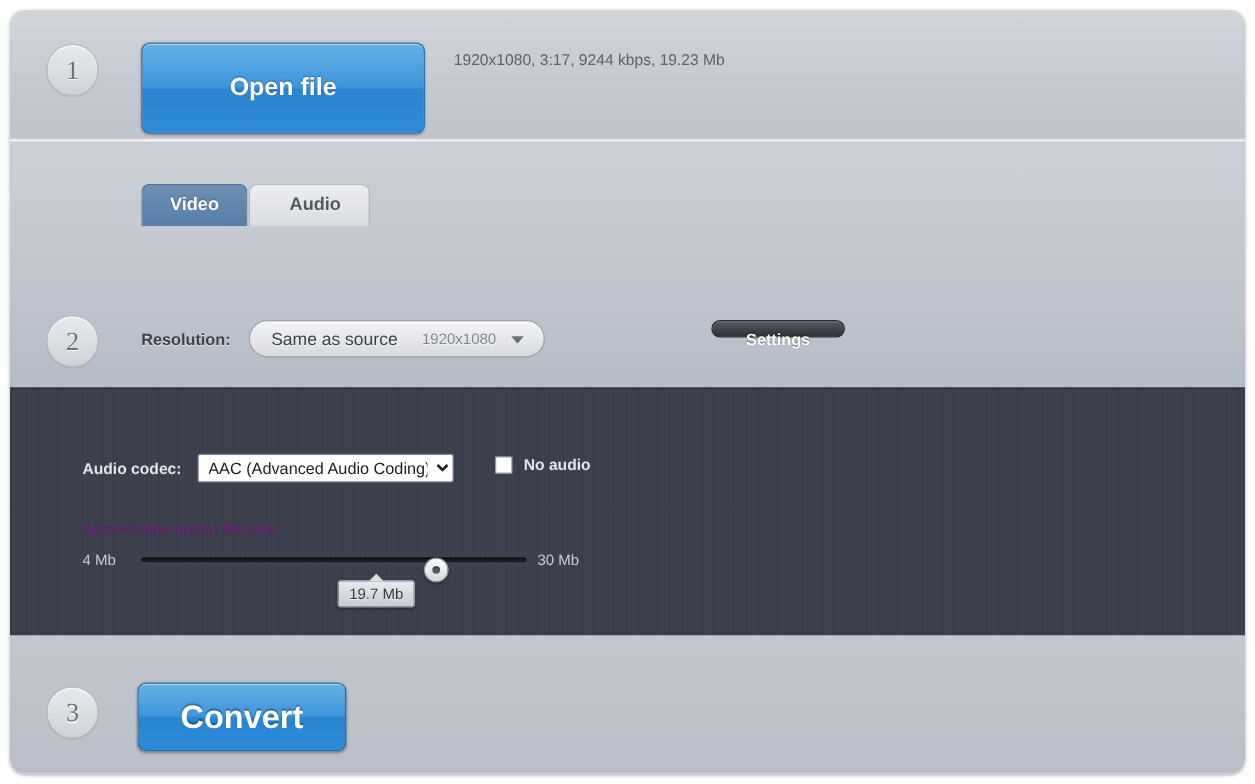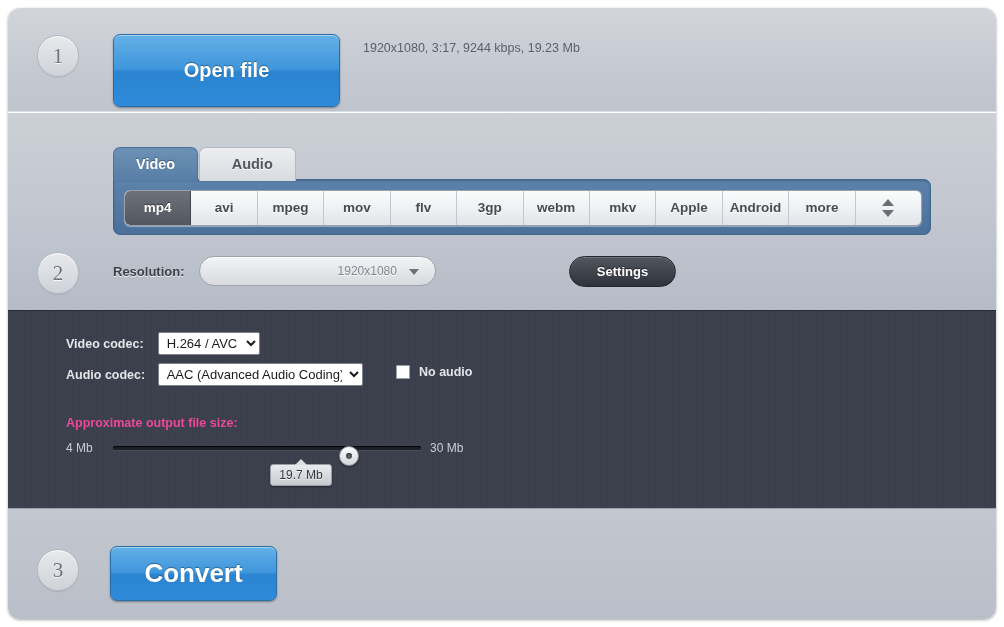--- a/index.html
+++ b/index.html
@@ -238,21 +238,21 @@
   }
   .res-caret {
     position: absolute; right: 16px; top: 12px;
     width: 0; height: 0;
     border-left: 5px solid transparent;
     border-right: 5px solid transparent;
     border-top: 6px solid #6d727a;
   }
   .settings-btn {
     position: absolute; left: 456px; top: 0;
-    width: 107px; height: 31px;
+    width: 107px; height: 14px;
     border-radius: 16px;
     background: linear-gradient(to bottom, #52565e 0%, #2f333b 100%);
     border: 1px solid #24272d;
     color: #ffffff;
     font-size: 13px; font-weight: bold;
     line-height: 30px; text-align: center;
     text-shadow: 0 -1px 1px rgba(0,0,0,0.5);
     box-shadow: inset 0 1px 0 rgba(255,255,255,0.18);
     cursor: pointer;
   }
@@ -308,23 +308,23 @@
     cursor: pointer;
   }
   .noaudio-label {
     color: #e3e5e9;
     font-size: 12.5px;
     font-weight: bold;
   }
 
   .size-title {
     position: absolute; left: 58px; top: 408px;
-    color: #ec4899;
+    color: #701a75;
     font-size: 12.5px;
-    font-weight: bold;
+    font-weight: normal;
   }
   .slider-wrap { position: absolute; left: 58px; top: 430px; width: 408px; height: 20px; }
   .slider-min, .slider-max {
     position: absolute; top: 0; line-height: 20px;
     color: #c9cdd4; font-size: 12px;
   }
   .slider-min { left: 0; text-align: center; }
   .slider-max { left: 364px; }
   .slider-track {
     position: absolute; left: 47px; top: 8px;
@@ -398,58 +398,34 @@
   </div>
 
   <div class="section-format">
     <div class="step-badge" id="step2">2</div>
 
     <div class="tabs">
       <span class="tab active">Video</span>
       <span class="tab inactive">Audio</span>
     </div>
 
-    <div class="format-shell">
-      <div class="format-bar">
-        <div class="fmt selected">mp4</div>
-        <div class="fmt">avi</div>
-        <div class="fmt">mpeg</div>
-        <div class="fmt">mov</div>
-        <div class="fmt">flv</div>
-        <div class="fmt">3gp</div>
-        <div class="fmt">webm</div>
-        <div class="fmt">mkv</div>
-        <div class="fmt">Apple</div>
-        <div class="fmt">Android</div>
-        <div class="fmt">more</div>
-        <div class="fmt stepper">
-          <span class="arw up"></span>
-          <span class="arw down"></span>
-        </div>
-      </div>
-    </div>
 
     <div class="res-row">
       <span class="res-label">Resolution:</span>
       <span class="res-select">
+        <span class="res-value">Same as source</span>
         <span class="res-sub">1920x1080</span>
         <span class="res-caret"></span>
       </span>
       <span class="settings-btn">Settings</span>
     </div>
   </div>
 
   <div class="section-settings"></div>
 
-  <div class="codec-row" id="video-codec-row">
-    <span class="codec-label">Video codec:</span>
-    <select class="codec-select" id="video-codec-select">
-      <option>H.264 / AVC</option>
-    </select>
-  </div>
 
   <div class="codec-row" id="audio-codec-row">
     <span class="codec-label">Audio codec:</span>
     <select class="codec-select" id="audio-codec-select">
       <option>AAC (Advanced Audio Coding)</option>
     </select>
   </div>
 
   <div class="noaudio-wrap">
     <span class="noaudio-box"></span>

